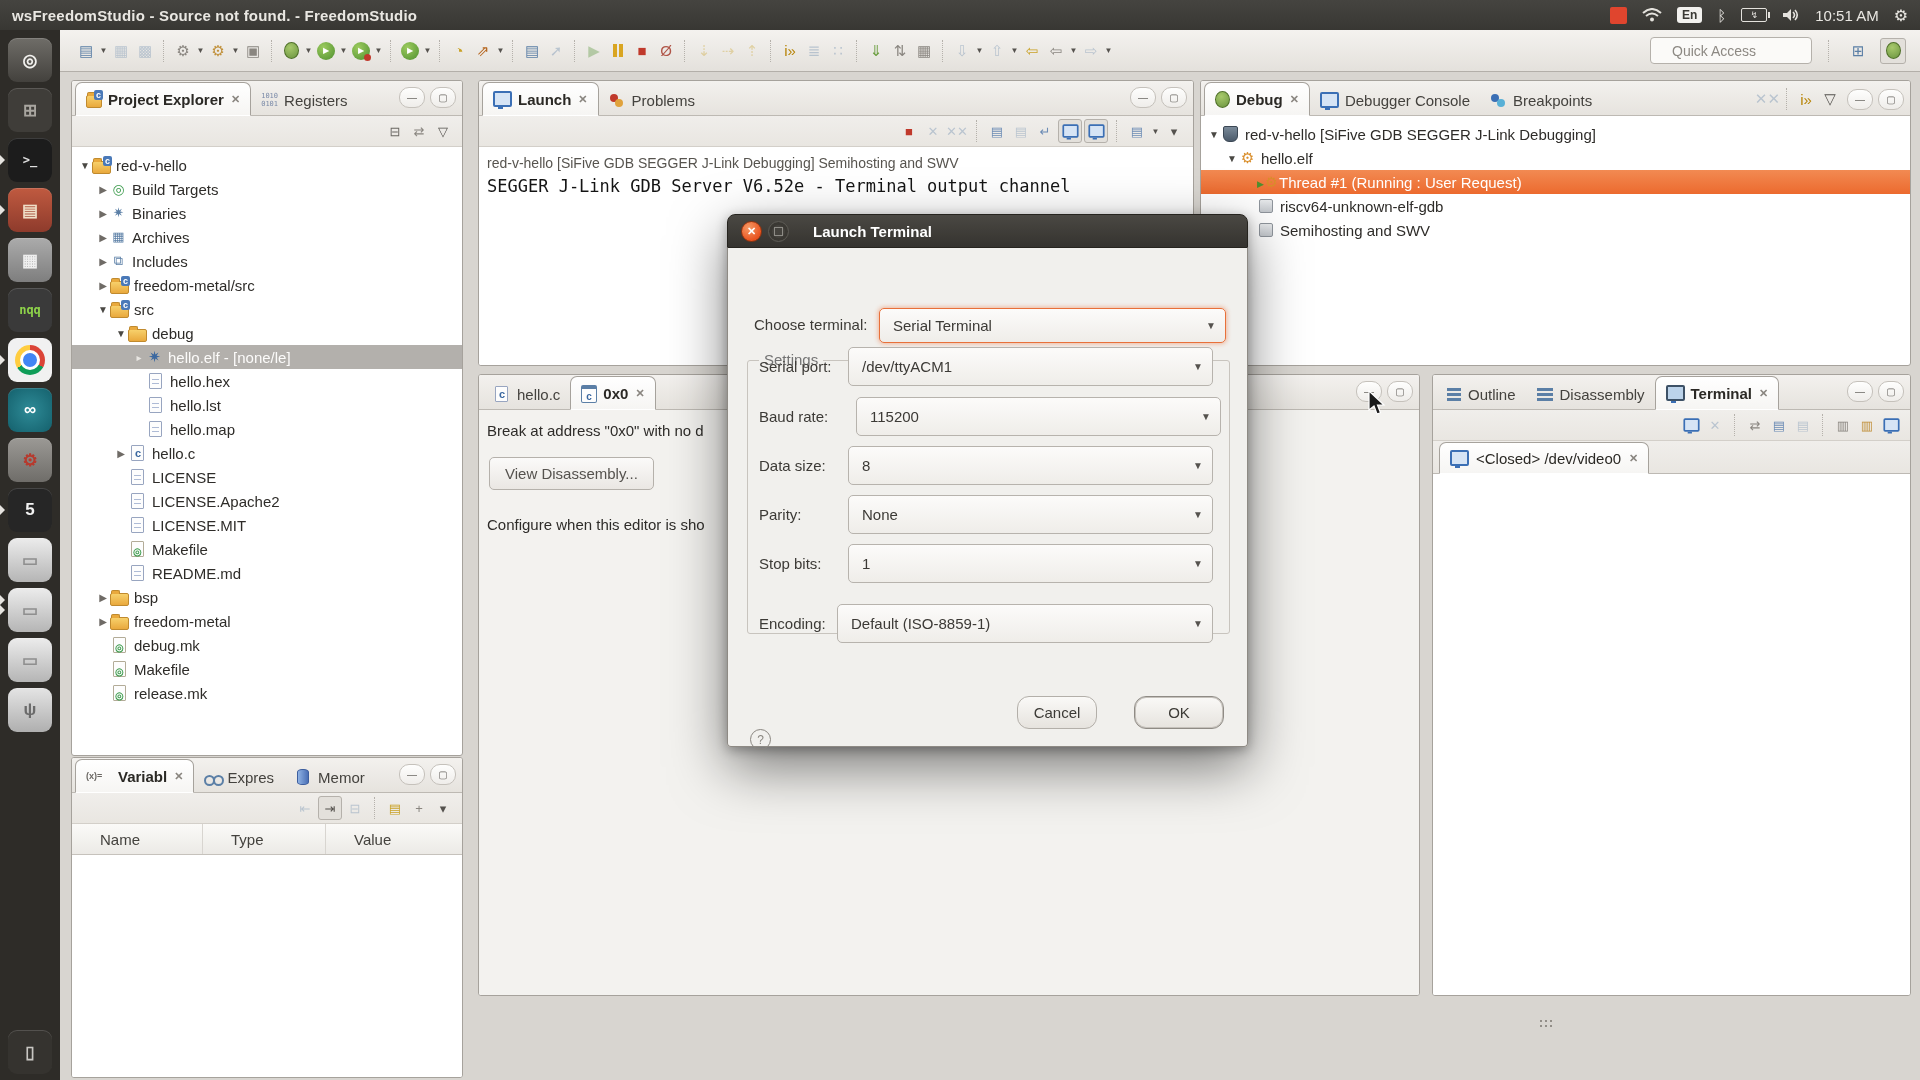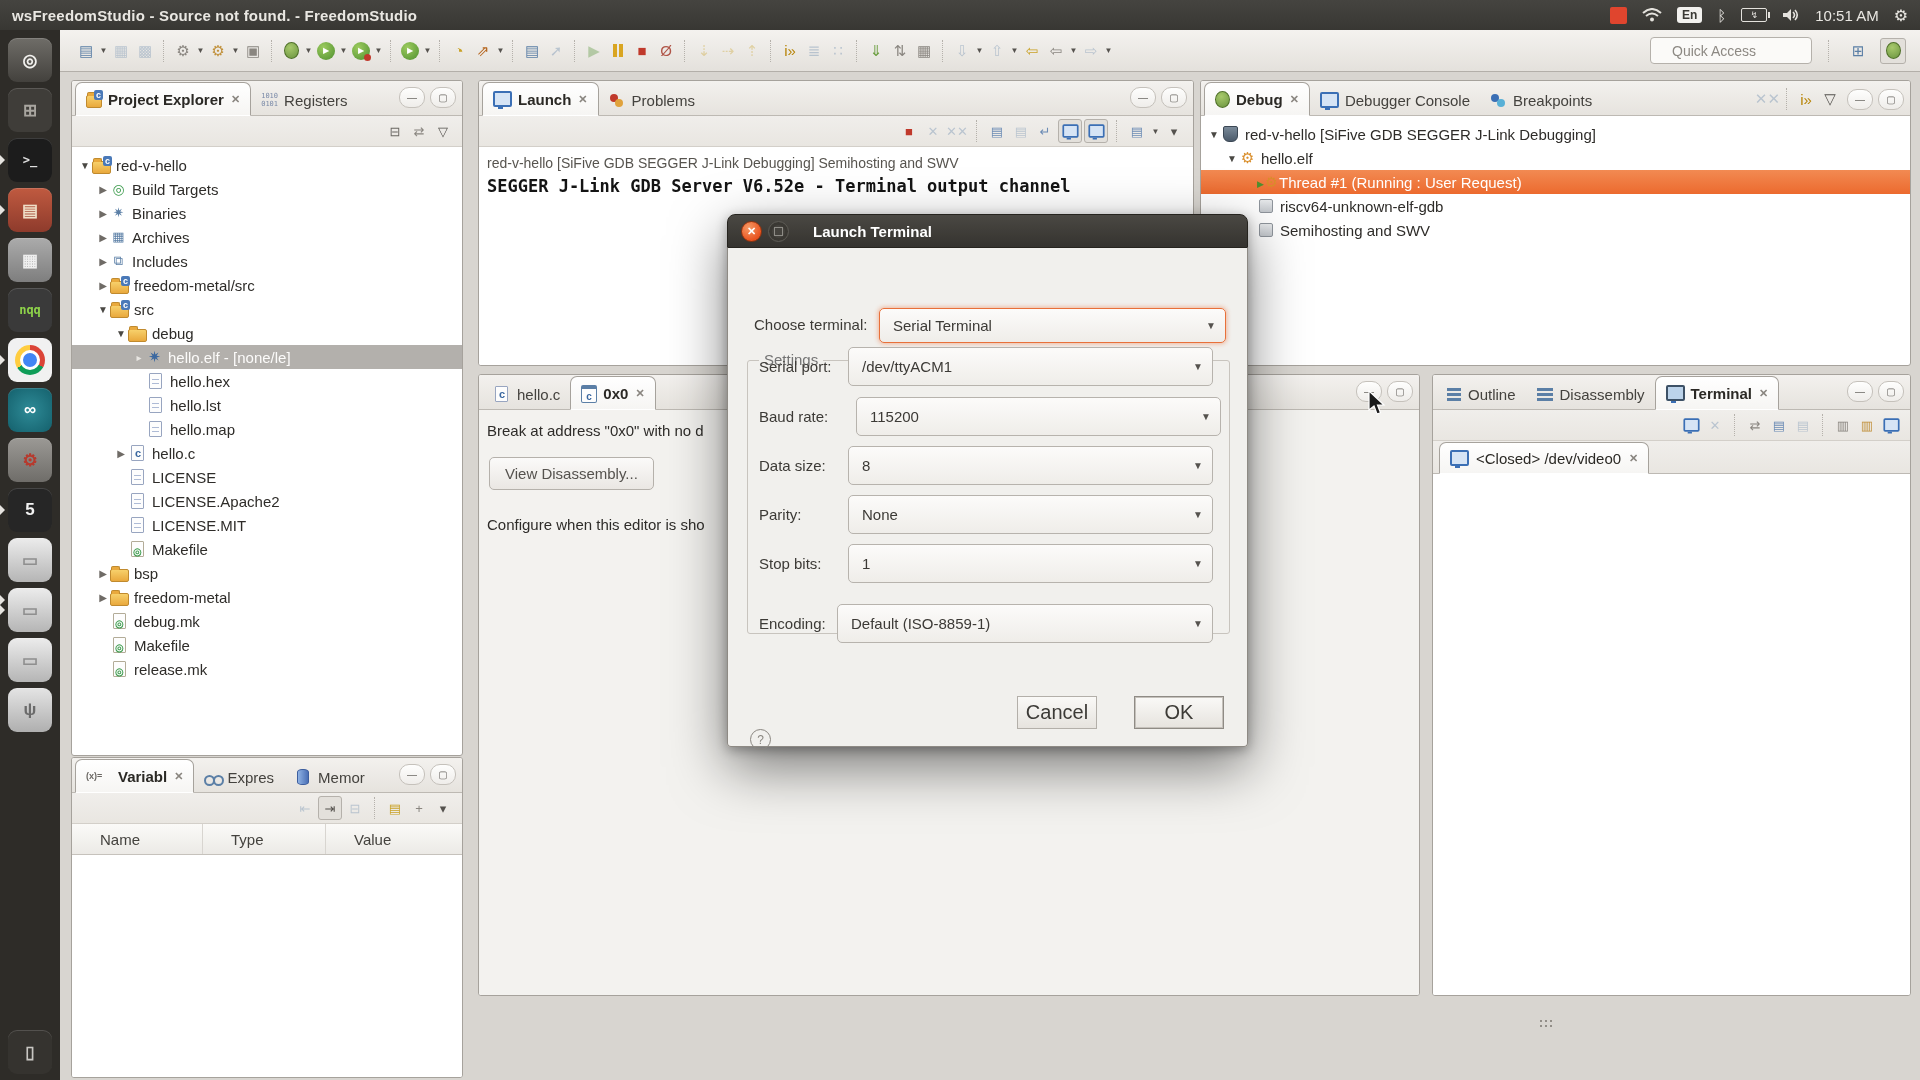--- a/index.html
+++ b/index.html
@@ -136,21 +136,21 @@
   .ic-bpt::before,.ic-bpt::after{content:"";position:absolute;width:8px;height:8px;border-radius:50%}
   .ic-bpt::before{background:#3B6FB5;left:1px;top:0}
   .ic-bpt::after{background:#58B0D6;left:7px;top:5px}
   .ic-cwin{width:14px;height:13px;border:1px solid #5B7FA6;border-top:4px solid #5B7FA6;
            background:#FDFDFD;border-radius:2px;margin-top:1px}
   .ic-cwin::after{content:"c";position:absolute;left:4px;top:2px;font-size:10px;font-weight:bold;color:#3B68A0}
 
   
   #console-body{padding:8px 8px 0 8px;background:#fff;height:100%;box-sizing:border-box}
   #console-header{font-size:14px;color:#57544F;margin-bottom:5px}
-  #console-output{font-family:"DejaVu Sans Mono",monospace;font-size:17px;font-weight:bold;color:#141414}
+  #console-output{font-family:"DejaVu Sans Mono",monospace;font-size:17px;font-weight:normal;color:#141414}
 
   
   #editor-body{background:#F3F2EF;height:100%;padding:12px 0 0 8px;box-sizing:border-box}
   #editor-msg{font-size:15px;color:#2E2C29}
   #view-disasm{margin:18px 0 0 2px;padding:7px 15px;font-size:15px;color:#55524E;
        background:linear-gradient(#FBFAF9,#EAE7E3);border:1px solid #B5B1AB;border-radius:5px;
        font-family:inherit}
   #editor-note{font-size:15px;color:#2E2C29;margin-top:26px}
 
   
@@ -187,21 +187,21 @@
   .combo{position:absolute;background:linear-gradient(#FCFBFA,#EFEDE9);border:1px solid #B7B3AD;
       border-radius:5px;display:flex;align-items:center;font-size:15px;color:#3C3A36;box-sizing:border-box}
   .combo .cval{margin-left:13px;flex:1}
   .combo .carrow{width:28px;text-align:center;font-size:10px;color:#55524E}
   .combo.focus{border:1px solid #E8703A;box-shadow:0 0 4px 1px rgba(238,110,55,.45)}
   #dlg-fieldset{position:absolute;left:19px;top:112px;width:483px;height:274px;
       border:1px solid #C8C4BE;border-radius:3px;box-sizing:border-box}
   #dlg-legend{position:absolute;left:11px;top:-10px;background:#F1F0ED;padding:0 5px;
       font-size:15px;color:#737373}
   .dlg-btn{position:absolute;background:linear-gradient(#FAF9F7,#E6E3DE);border:1px solid #B3AFA9;
-      border-radius:0;font-size:20px;color:#3C3A36;display:flex;align-items:center;justify-content:center;
+      border-radius:12px;font-size:15px;color:#3C3A36;display:flex;align-items:center;justify-content:center;
       box-sizing:border-box;font-family:inherit}
   .dlg-btn.default{border:1px solid #8F8B85;box-shadow:0 0 0 1px #C5C1BB inset}
   #dlg-help{position:absolute;left:22px;top:481px;width:19px;height:19px;border:1px solid #8A8680;
       border-radius:50%;color:#8A8680;font-size:12px;display:flex;align-items:center;justify-content:center}
 
   
   #trim-dots{left:1540px;top:1020px;width:2px;height:2px;background:#928E88;position:absolute;
       box-shadow:5px 0 #928E88,10px 0 #928E88,0 5px #928E88,5px 5px #928E88,10px 5px #928E88}
 
   #cursor{position:absolute;left:1366px;top:390px;z-index:200}
@@ -458,20 +458,25 @@
     <div class="trow d2">
         <span class="arr"></span>
         <span class="ic ic-file"></span>
         <span class="lbl">LICENSE.MIT</span>
       </div>
     <div class="trow d2">
         <span class="arr"></span>
         <span class="ic ic-mk"></span>
         <span class="lbl">Makefile</span>
       </div>
+    <div class="trow d2">
+        <span class="arr"></span>
+        <span class="ic ic-file"></span>
+        <span class="lbl">README.md</span>
+      </div>
     <div class="trow d1">
         <span class="arr c">▶</span>
         <span class="ic ic-folder"></span>
         <span class="lbl">bsp</span>
       </div>
     <div class="trow d1">
         <span class="arr c">▶</span>
         <span class="ic ic-folder"></span>
         <span class="lbl">freedom-metal</span>
       </div>

